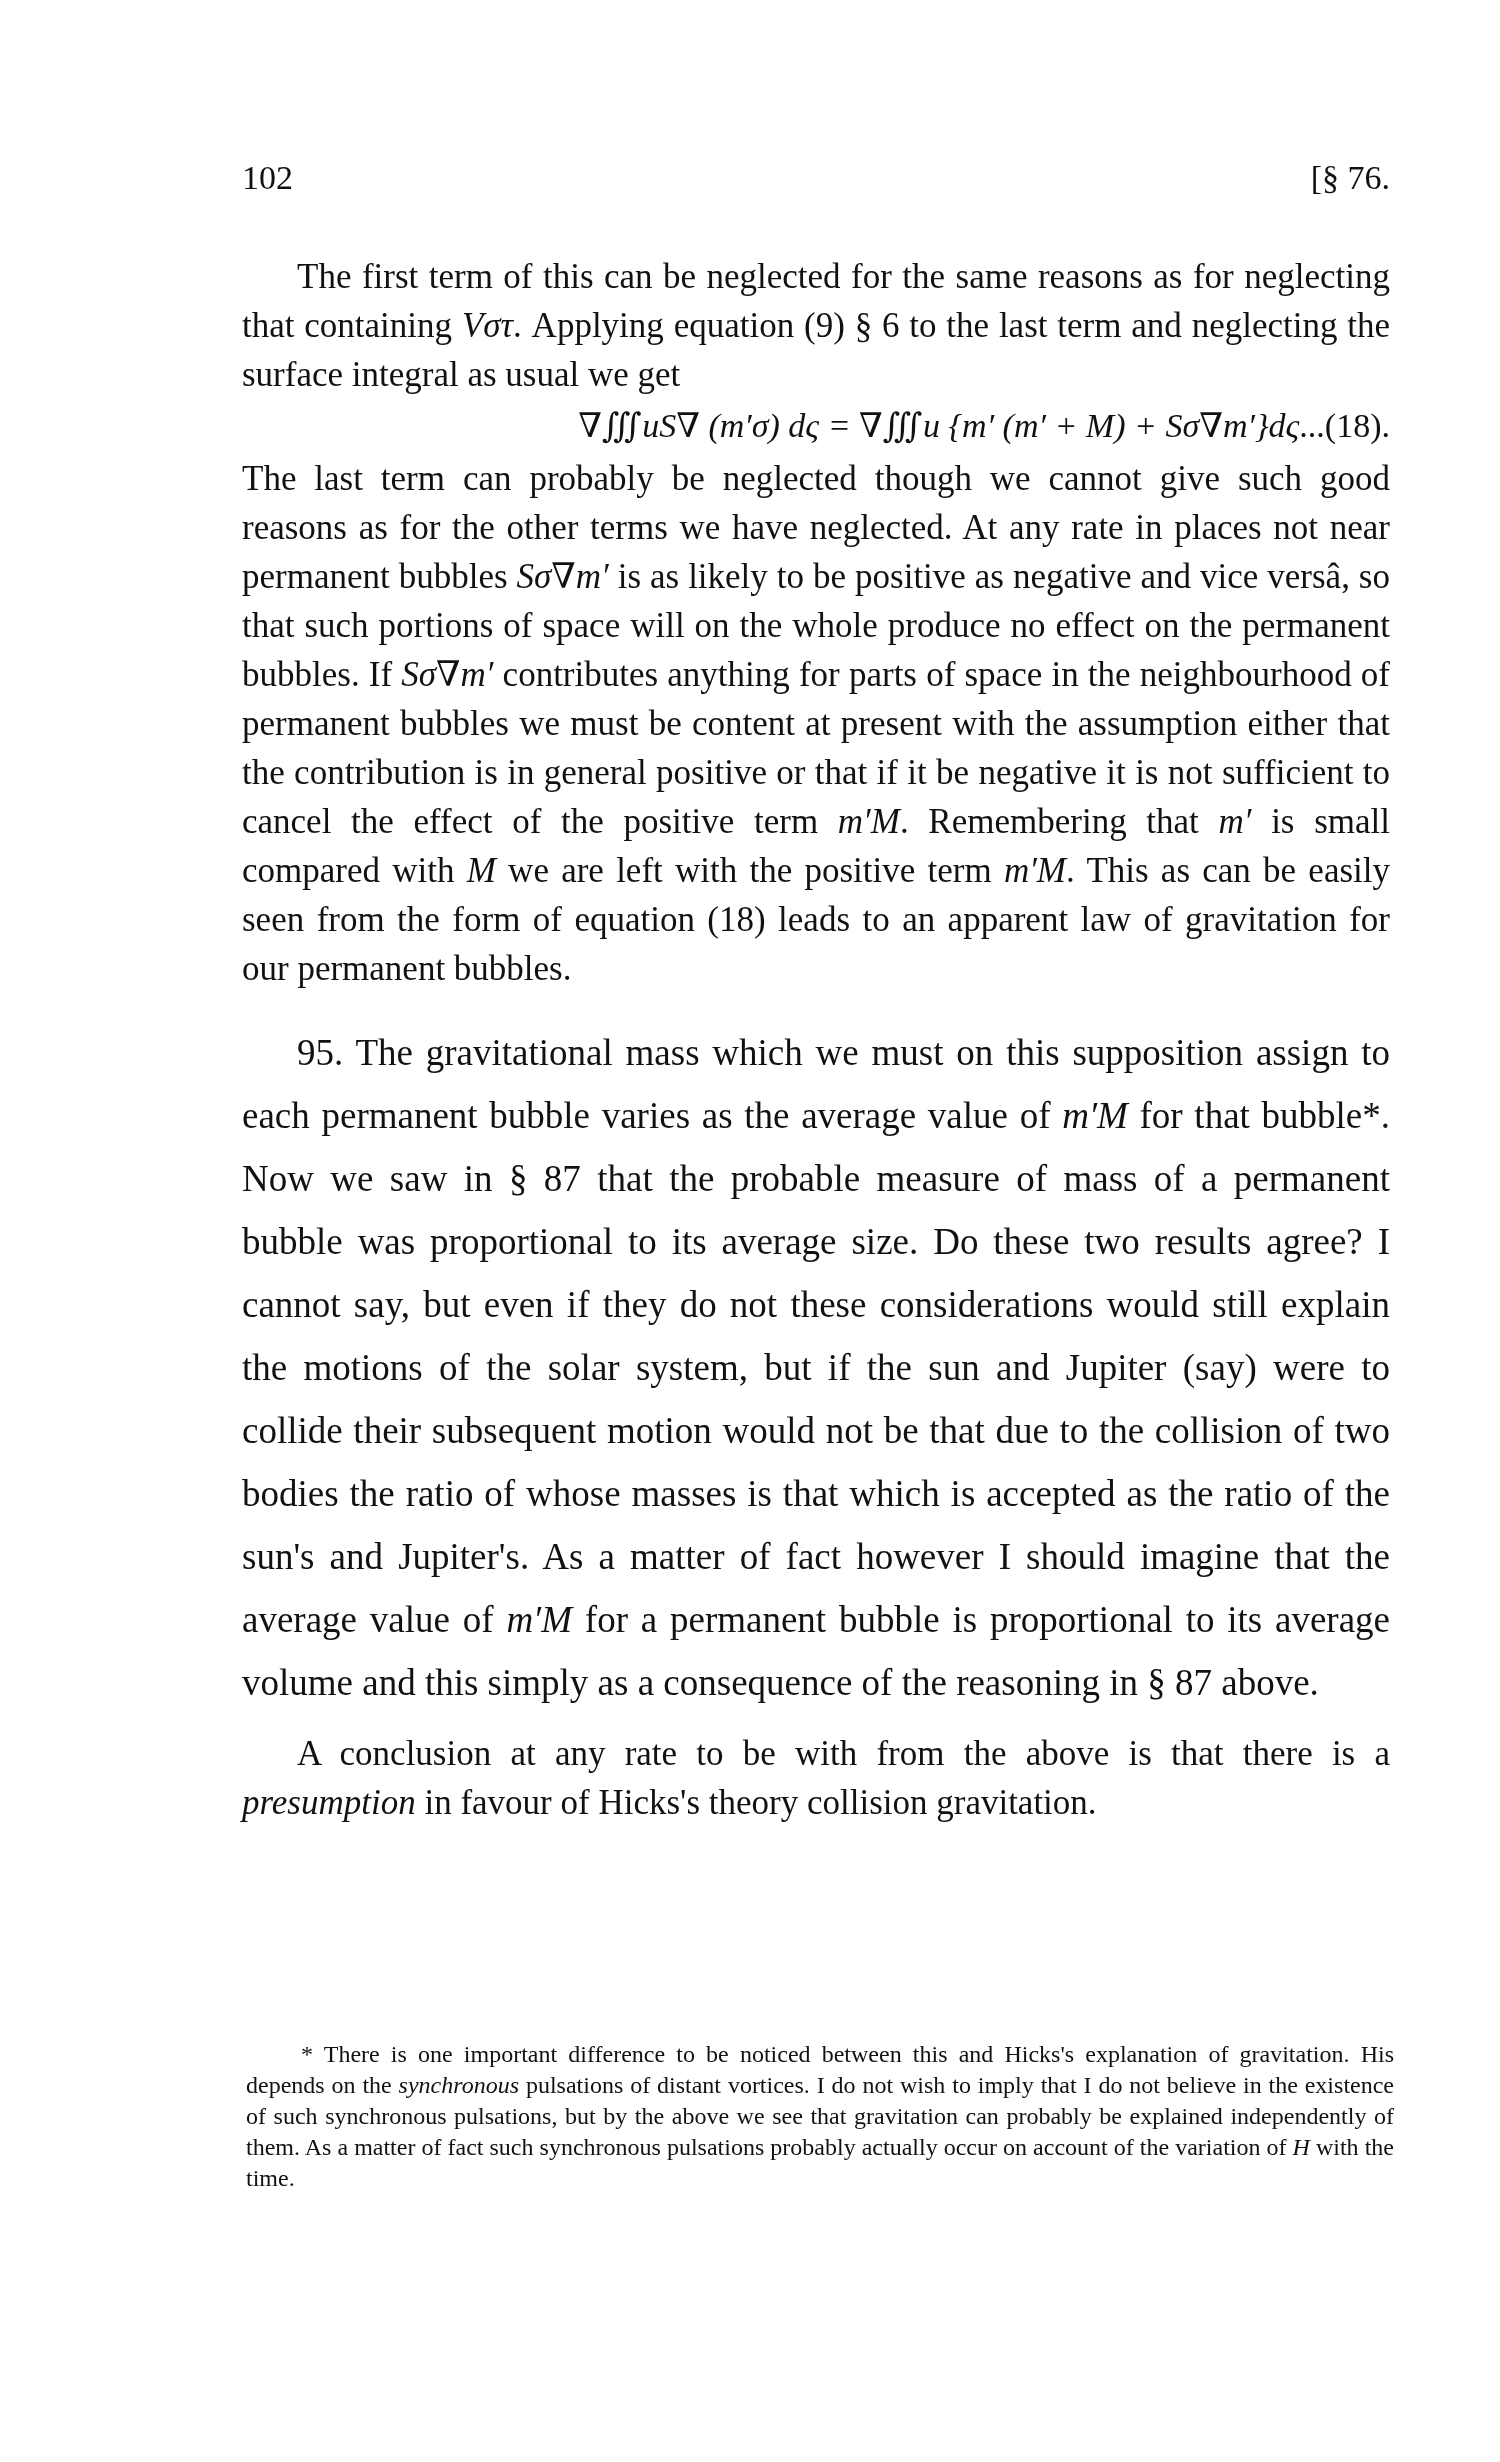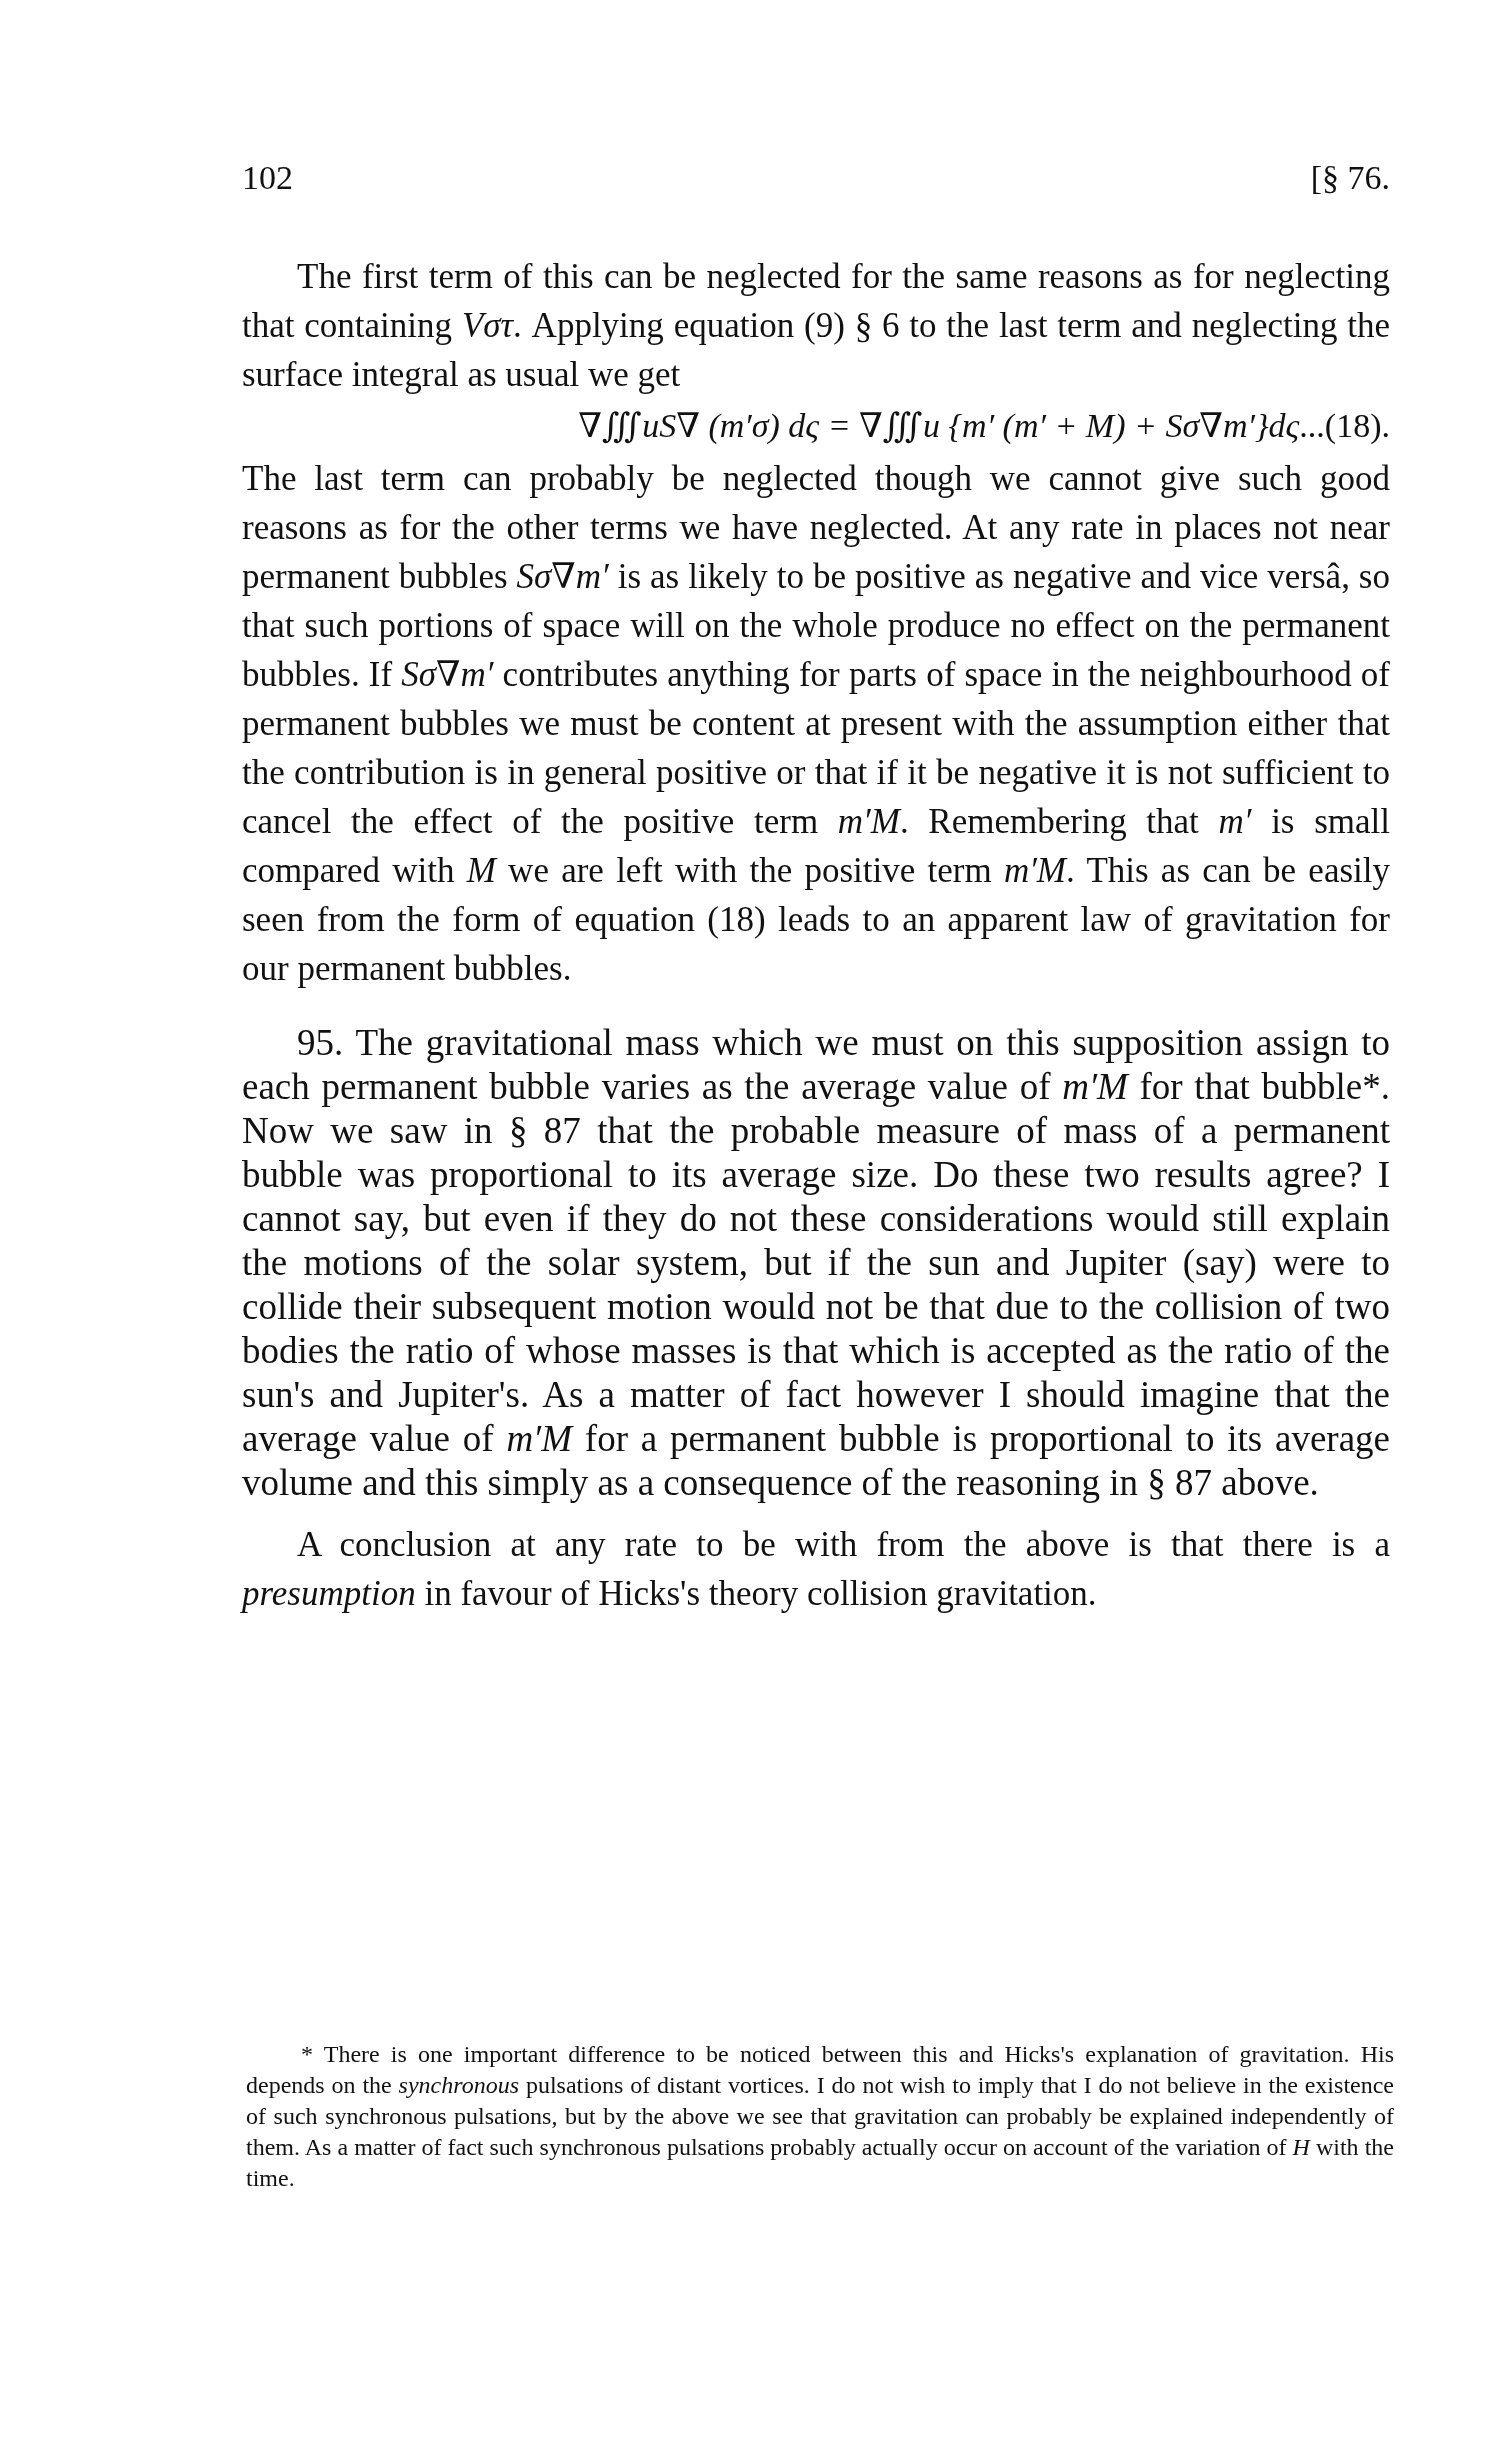--- a/index.html
+++ b/index.html
@@ -11,21 +11,21 @@
   .running-head .pno { position: absolute; left: 0; top: 0; }
   .running-head .title { position: absolute; left: 0; right: 0; text-align: center; top: 3.8px;
                           font-size: 26.5px; letter-spacing: 1.9px; }
   .running-head .sec { position: absolute; right: 0; top: 0; }
   .body { position: absolute; top: 237px; left: 0; width: 1148px; font-size: 35px;
           line-height: 49px; text-align: justify; margin-top: 15px; }
   .body p { margin: 0; }
   .indent { text-indent: 55px; }
   .eq { text-align: right; font-style: italic; margin: 1.9px 0 3.8px 0 !important; font-size: 34px; }
   .eq .tag { font-style: normal; }
-  .sec95 { margin-top: 28px !important; font-size: 37px; line-height: 44px; }
+  .sec95 { margin-top: 28px !important; font-size: 37px; line-height: 63px; }
   .sec95 .num { font-style: normal; }
   .concl { margin-top: 15px !important; }
   i { font-style: italic; }
   .footnote { position: absolute; top: 2039px; left: 4px; width: 1148px; font-size: 24px;
               line-height: 31px; text-align: justify; }
   .footnote p { margin: 0; text-indent: 55px; }
 </style>
 </head>
 <body>
 

